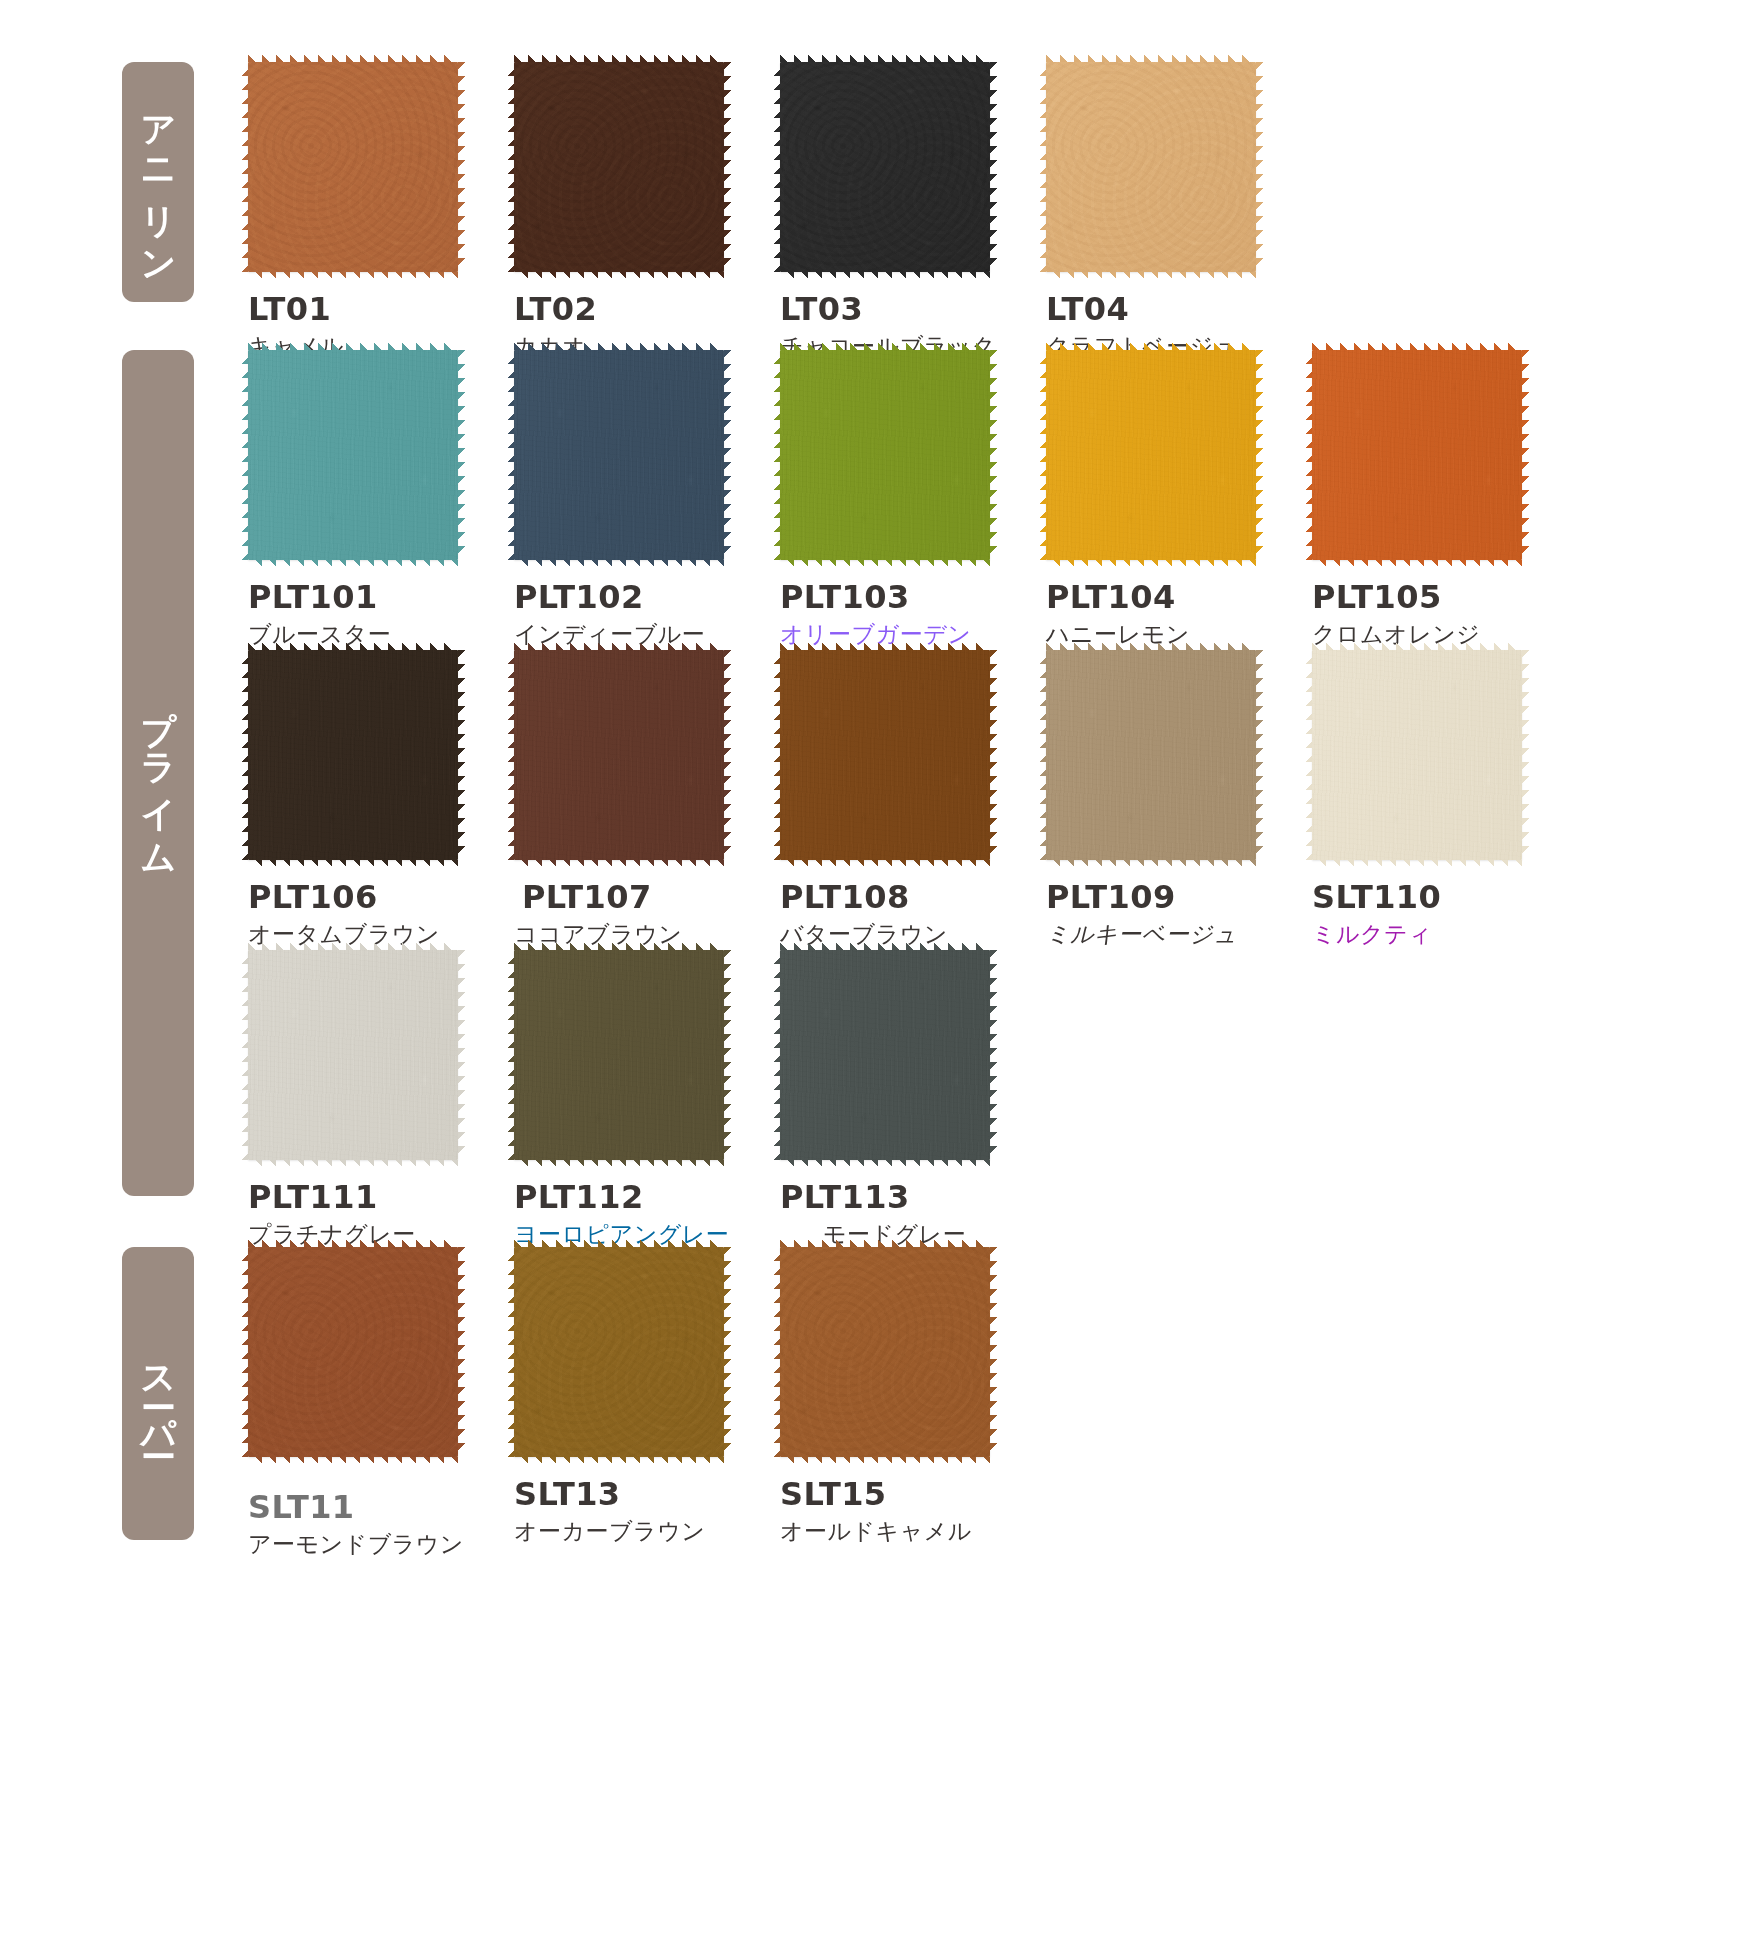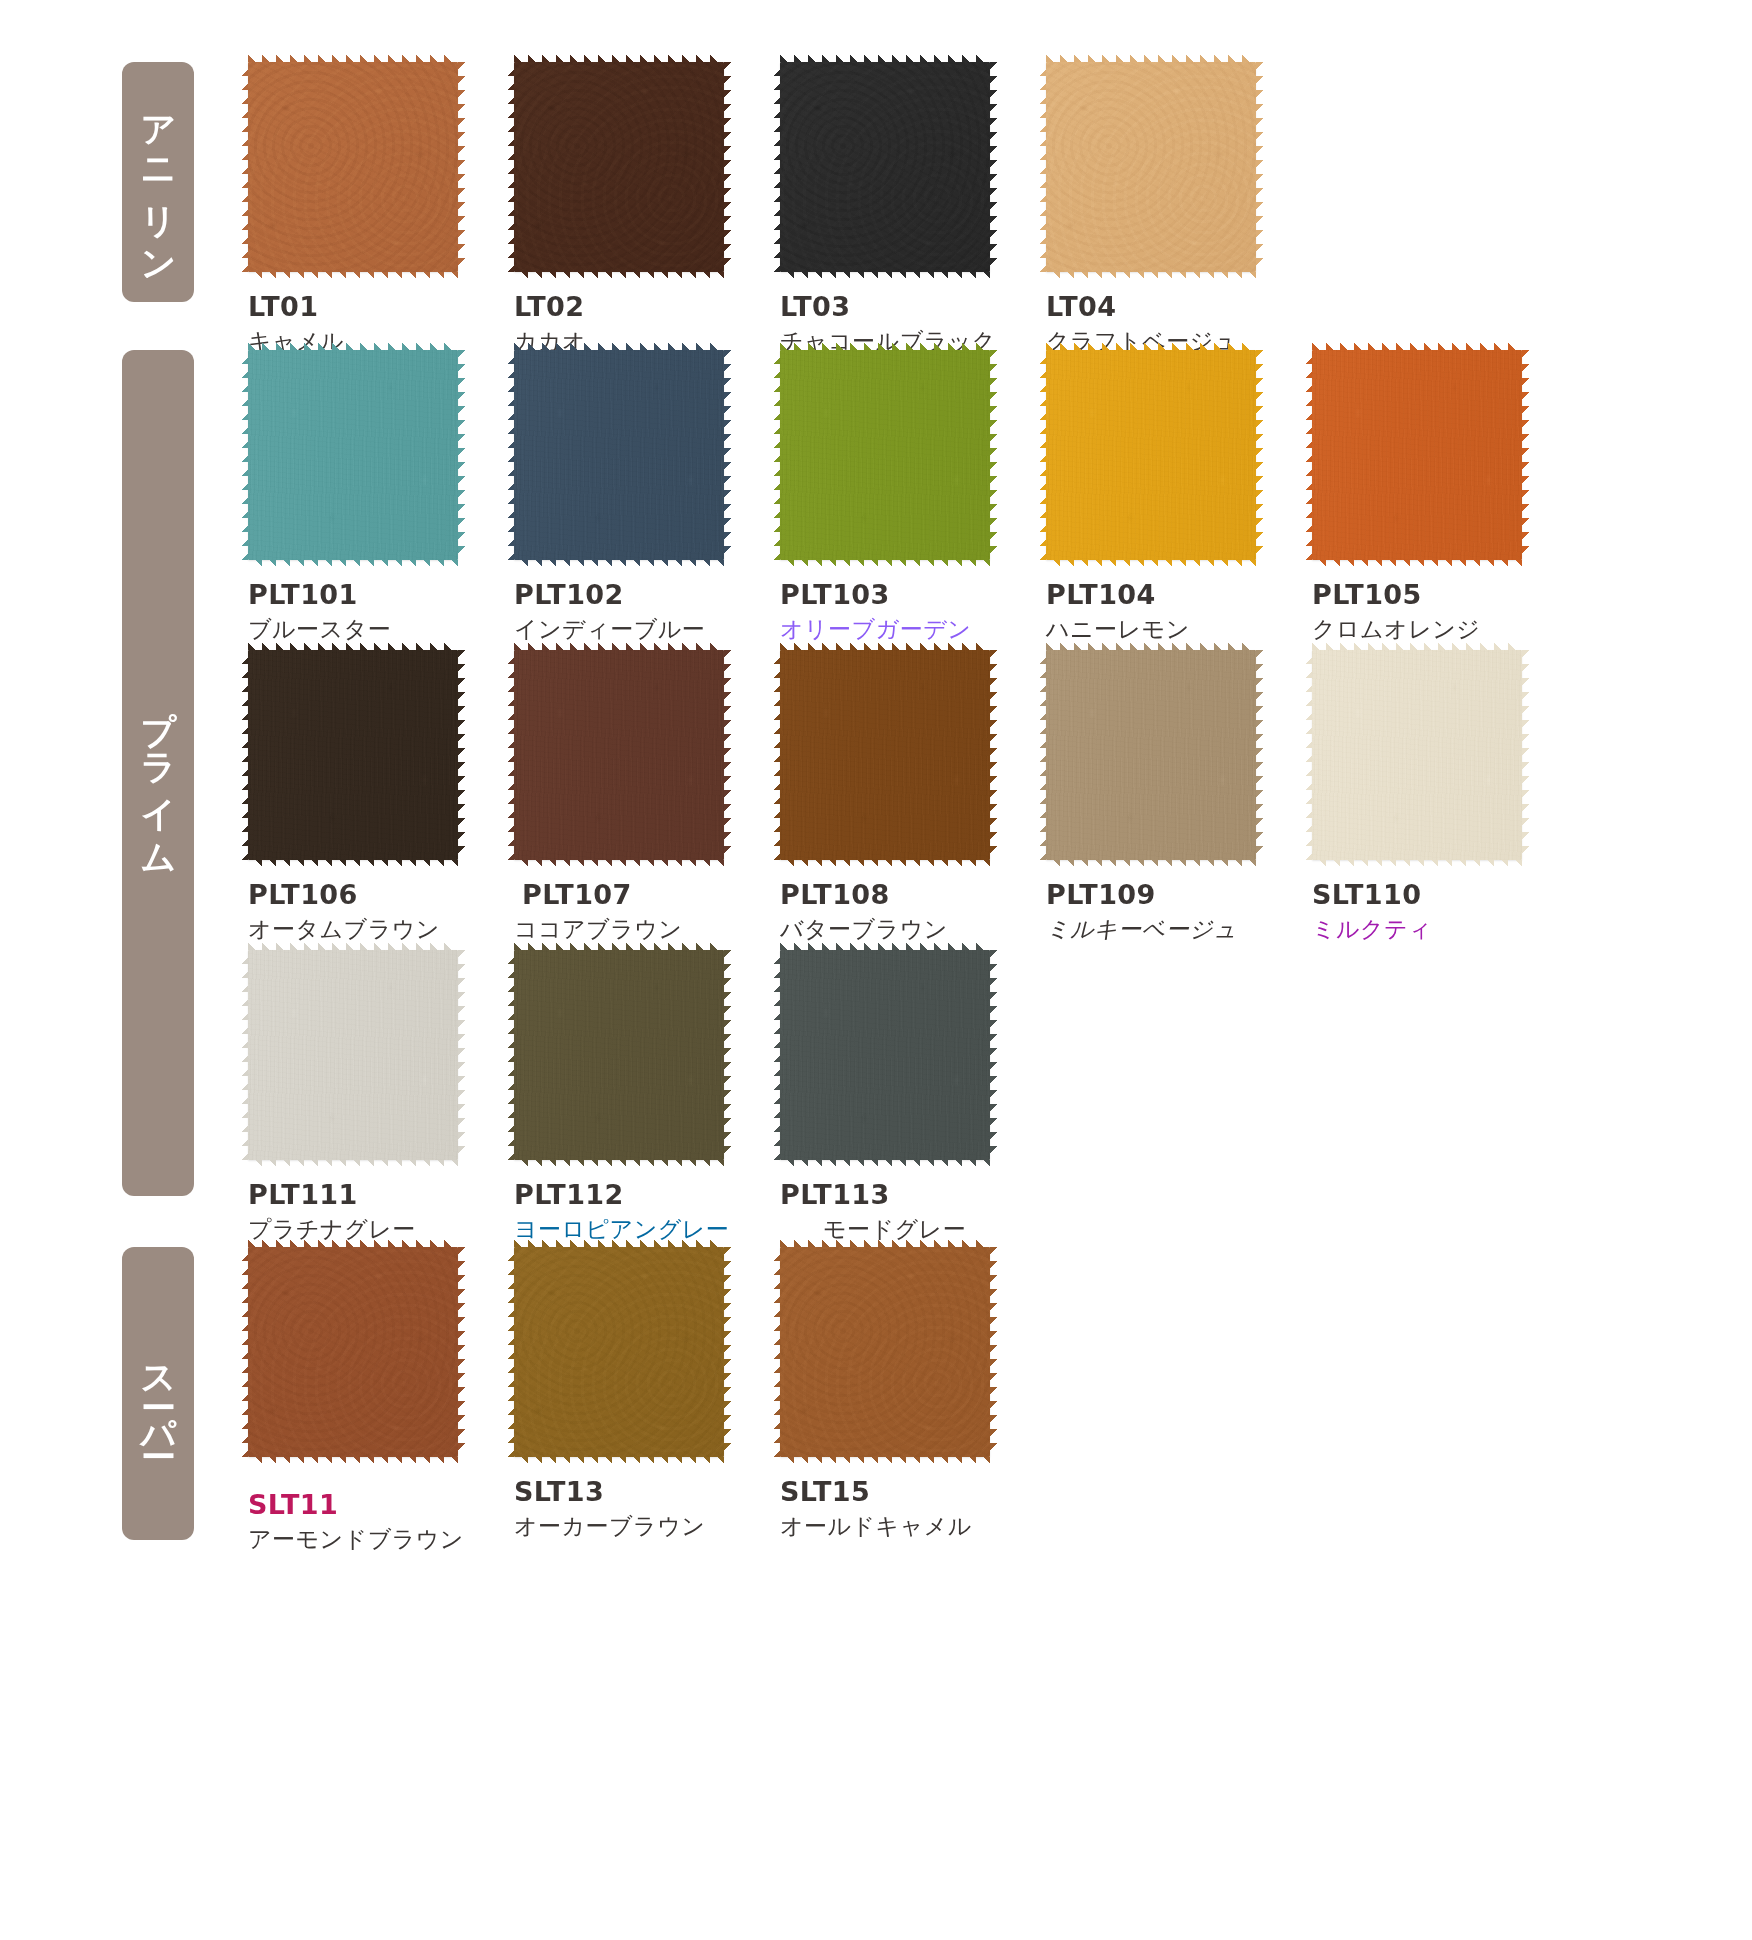--- a/index.html
+++ b/index.html
@@ -84,21 +84,21 @@
     background-size: 9px 14px;
     background-repeat: repeat-y;
   }
   .pink-top    { top: -9px; }
   .pink-bottom { bottom: -9px; }
   .pink-left   { left: -9px; }
   .pink-right  { right: -9px; }
 
   .code {
     margin-top: 20px;
-    font-size: 27px;
+    font-size: 32px;
     font-weight: 700;
     color: #3b3634;
     letter-spacing: 0.4px;
     line-height: 1.1;
     font-family: "DejaVu Sans", "Liberation Sans", sans-serif;
   }
   .jname {
     margin-top: 6px;
     font-size: 23px;
     color: #3b3634;
@@ -321,21 +321,21 @@
       </div>
       <div class="row" style="top: 1247px;">
         <div class="swatch-cell">
           <div class="swatch-chip-wrap">
             <div class="swatch-chip" style="background: radial-gradient(7px 5px at 18% 22%, rgba(122, 60, 29, 0.333), transparent 70%), radial-gradient(6px 5px at 62% 14%, rgba(173, 103, 65, 0.333), transparent 70%), radial-gradient(9px 6px at 82% 44%, rgba(122, 60, 29, 0.3), transparent 70%), radial-gradient(6px 4px at 34% 58%, rgba(173, 103, 65, 0.3), transparent 70%), radial-gradient(8px 6px at 12% 78%, rgba(122, 60, 29, 0.333), transparent 70%), radial-gradient(7px 5px at 70% 86%, rgba(173, 103, 65, 0.3), transparent 70%), repeating-radial-gradient(circle at 30% 40%, rgba(122, 60, 29, 0.133) 0px, rgba(122, 60, 29, 0.133) 3px, transparent 3px, transparent 9px), repeating-radial-gradient(circle at 75% 65%, rgba(173, 103, 65, 0.12) 0px, rgba(173, 103, 65, 0.12) 3px, transparent 3px, transparent 11px), repeating-linear-gradient(28deg, rgba(122, 60, 29, 0.094) 0px, rgba(122, 60, 29, 0.094) 2px, transparent 2px, transparent 7px), repeating-linear-gradient(-46deg, rgba(173, 103, 65, 0.08) 0px, rgba(173, 103, 65, 0.08) 2px, transparent 2px, transparent 9px), linear-gradient(128deg, rgba(173, 103, 65, 0.2), transparent 45%, rgba(122, 60, 29, 0.18)), linear-gradient(rgb(150, 80, 44), rgb(150, 80, 44));"></div>
             <div class="pink-top" style="background-image: conic-gradient(from 225deg at 50% 100%, rgb(150, 80, 44) 0deg, rgb(150, 80, 44) 90deg, transparent 90deg, transparent 360deg);"></div>
             <div class="pink-bottom" style="background-image: conic-gradient(from 45deg at 50% 0%, rgb(150, 80, 44) 0deg, rgb(150, 80, 44) 90deg, transparent 90deg, transparent 360deg);"></div>
             <div class="pink-left" style="background-image: conic-gradient(from 135deg at 100% 50%, rgb(150, 80, 44) 0deg, rgb(150, 80, 44) 90deg, transparent 90deg, transparent 360deg);"></div>
             <div class="pink-right" style="background-image: conic-gradient(from -45deg at 0% 50%, rgb(150, 80, 44) 0deg, rgb(150, 80, 44) 90deg, transparent 90deg, transparent 360deg);"></div>
           </div>
-          <div class="code" style="color: #be185d; margin-top: 33px;">SLT11</div>
+          <div class="code" style="color: #737373; margin-top: 33px;">SLT11</div>
           <div class="jname" style="color: rgb(59, 54, 52);">アーモンドブラウン</div>
         </div>
         <div class="swatch-cell">
           <div class="swatch-chip-wrap">
             <div class="swatch-chip" style="background: radial-gradient(7px 5px at 18% 22%, rgba(113, 80, 18, 0.333), transparent 70%), radial-gradient(6px 5px at 62% 14%, rgba(165, 124, 54, 0.333), transparent 70%), radial-gradient(9px 6px at 82% 44%, rgba(113, 80, 18, 0.3), transparent 70%), radial-gradient(6px 4px at 34% 58%, rgba(165, 124, 54, 0.3), transparent 70%), radial-gradient(8px 6px at 12% 78%, rgba(113, 80, 18, 0.333), transparent 70%), radial-gradient(7px 5px at 70% 86%, rgba(165, 124, 54, 0.3), transparent 70%), repeating-radial-gradient(circle at 30% 40%, rgba(113, 80, 18, 0.133) 0px, rgba(113, 80, 18, 0.133) 3px, transparent 3px, transparent 9px), repeating-radial-gradient(circle at 75% 65%, rgba(165, 124, 54, 0.12) 0px, rgba(165, 124, 54, 0.12) 3px, transparent 3px, transparent 11px), repeating-linear-gradient(28deg, rgba(113, 80, 18, 0.094) 0px, rgba(113, 80, 18, 0.094) 2px, transparent 2px, transparent 7px), repeating-linear-gradient(-46deg, rgba(165, 124, 54, 0.08) 0px, rgba(165, 124, 54, 0.08) 2px, transparent 2px, transparent 9px), linear-gradient(128deg, rgba(165, 124, 54, 0.2), transparent 45%, rgba(113, 80, 18, 0.18)), linear-gradient(rgb(140, 101, 32), rgb(140, 101, 32));"></div>
             <div class="pink-top" style="background-image: conic-gradient(from 225deg at 50% 100%, rgb(140, 101, 32) 0deg, rgb(140, 101, 32) 90deg, transparent 90deg, transparent 360deg);"></div>
             <div class="pink-bottom" style="background-image: conic-gradient(from 45deg at 50% 0%, rgb(140, 101, 32) 0deg, rgb(140, 101, 32) 90deg, transparent 90deg, transparent 360deg);"></div>
             <div class="pink-left" style="background-image: conic-gradient(from 135deg at 100% 50%, rgb(140, 101, 32) 0deg, rgb(140, 101, 32) 90deg, transparent 90deg, transparent 360deg);"></div>
             <div class="pink-right" style="background-image: conic-gradient(from -45deg at 0% 50%, rgb(140, 101, 32) 0deg, rgb(140, 101, 32) 90deg, transparent 90deg, transparent 360deg);"></div>
           </div>

